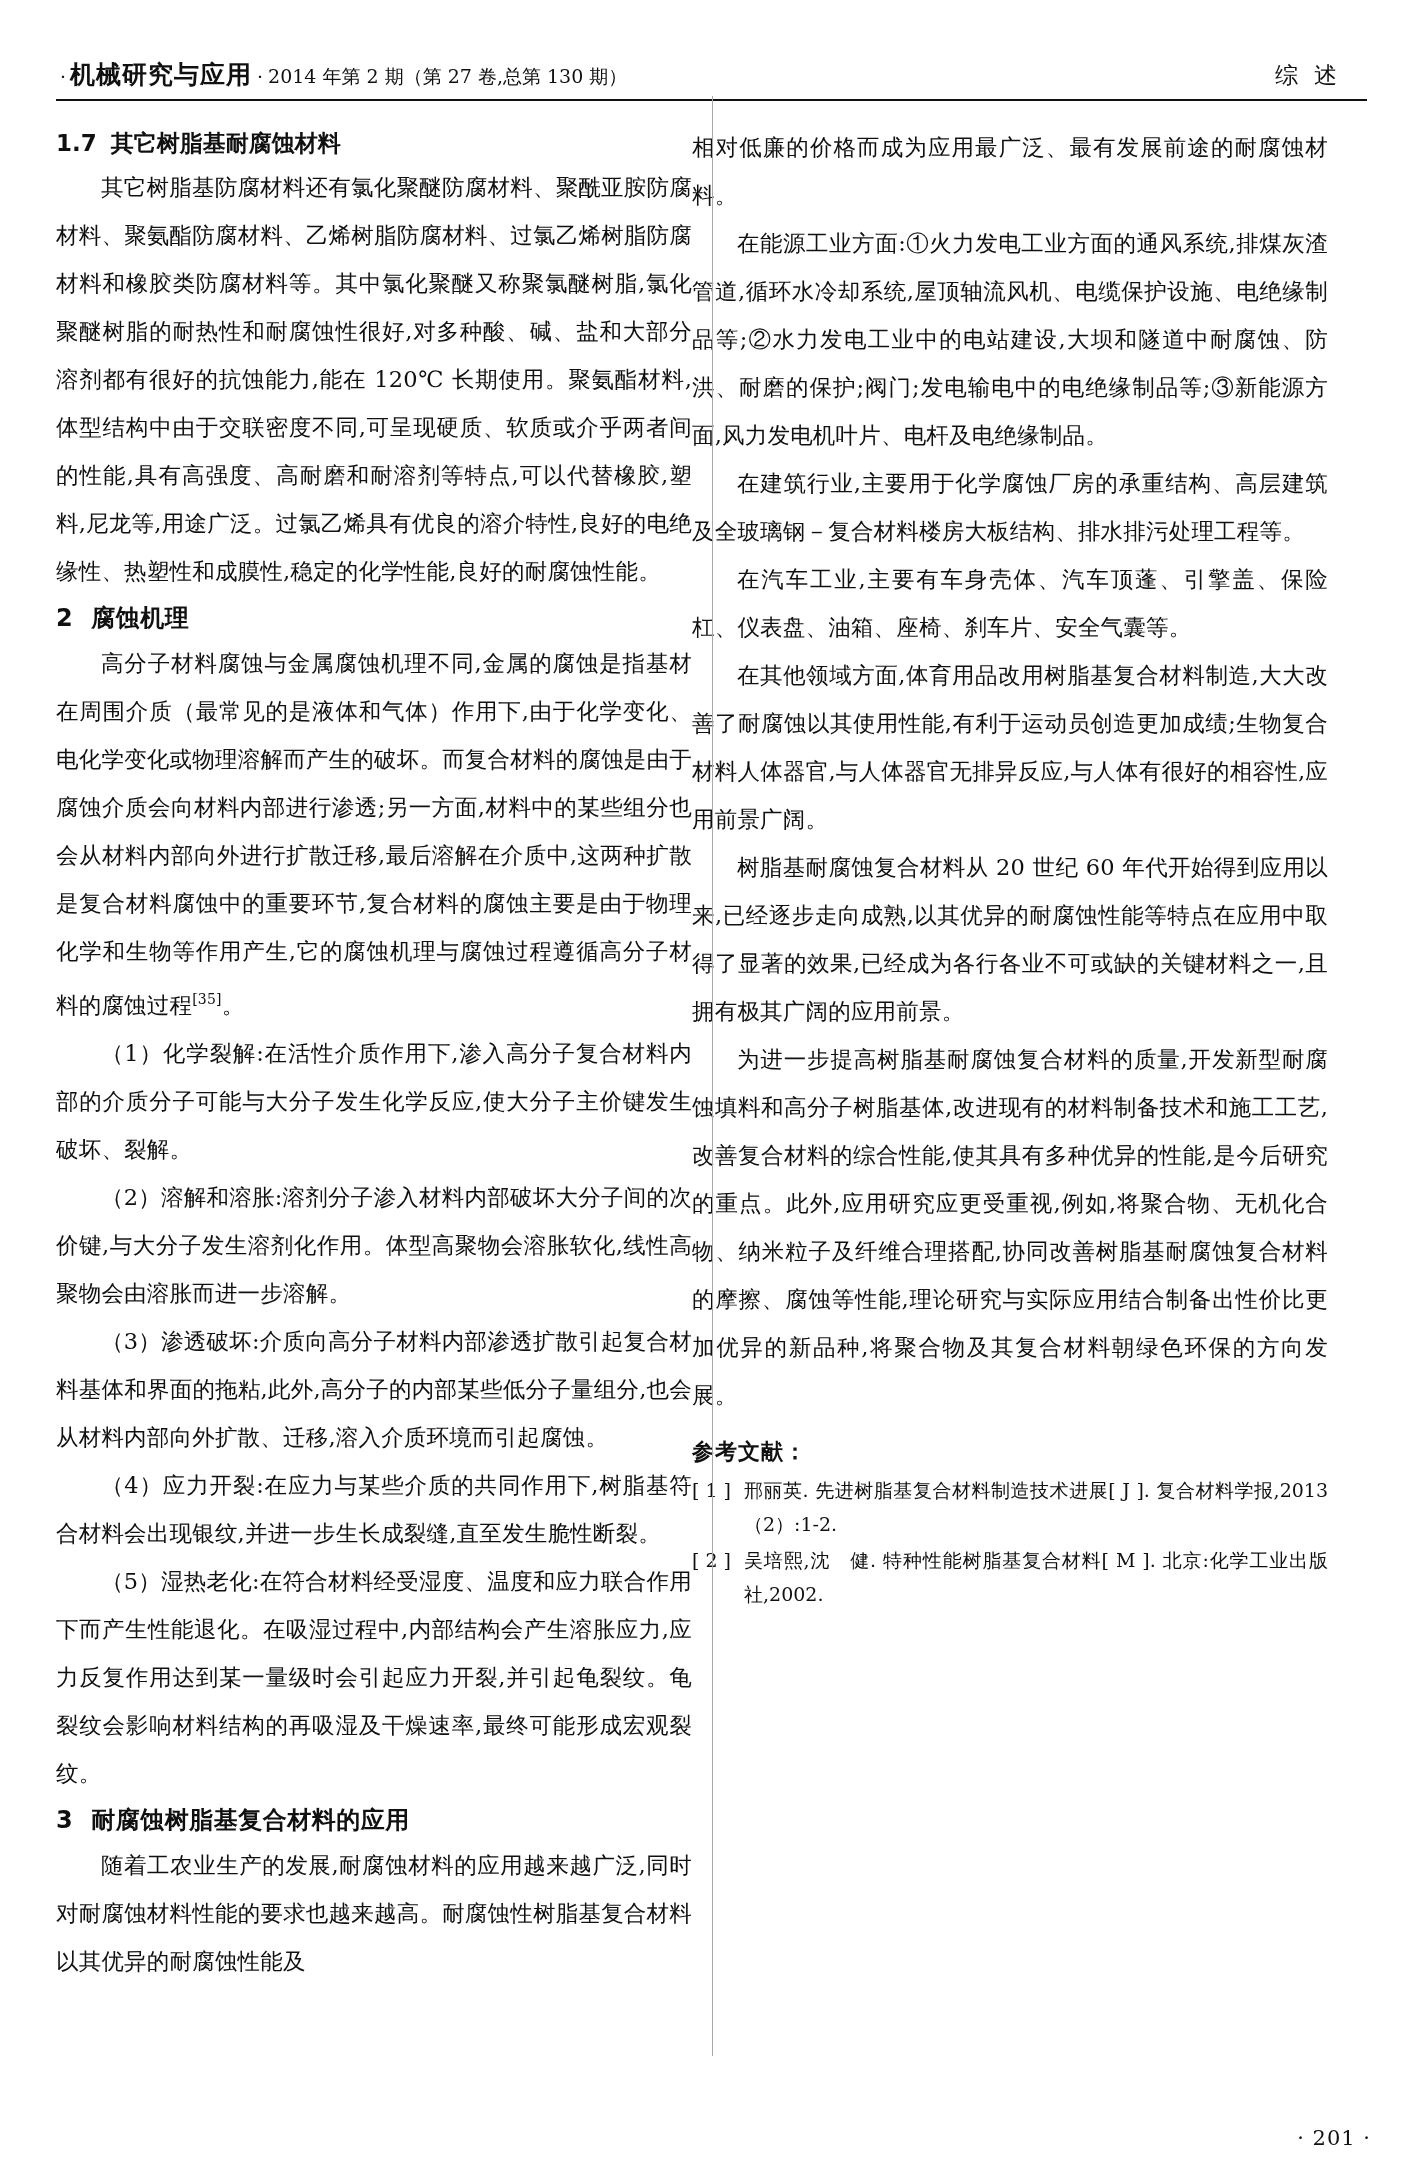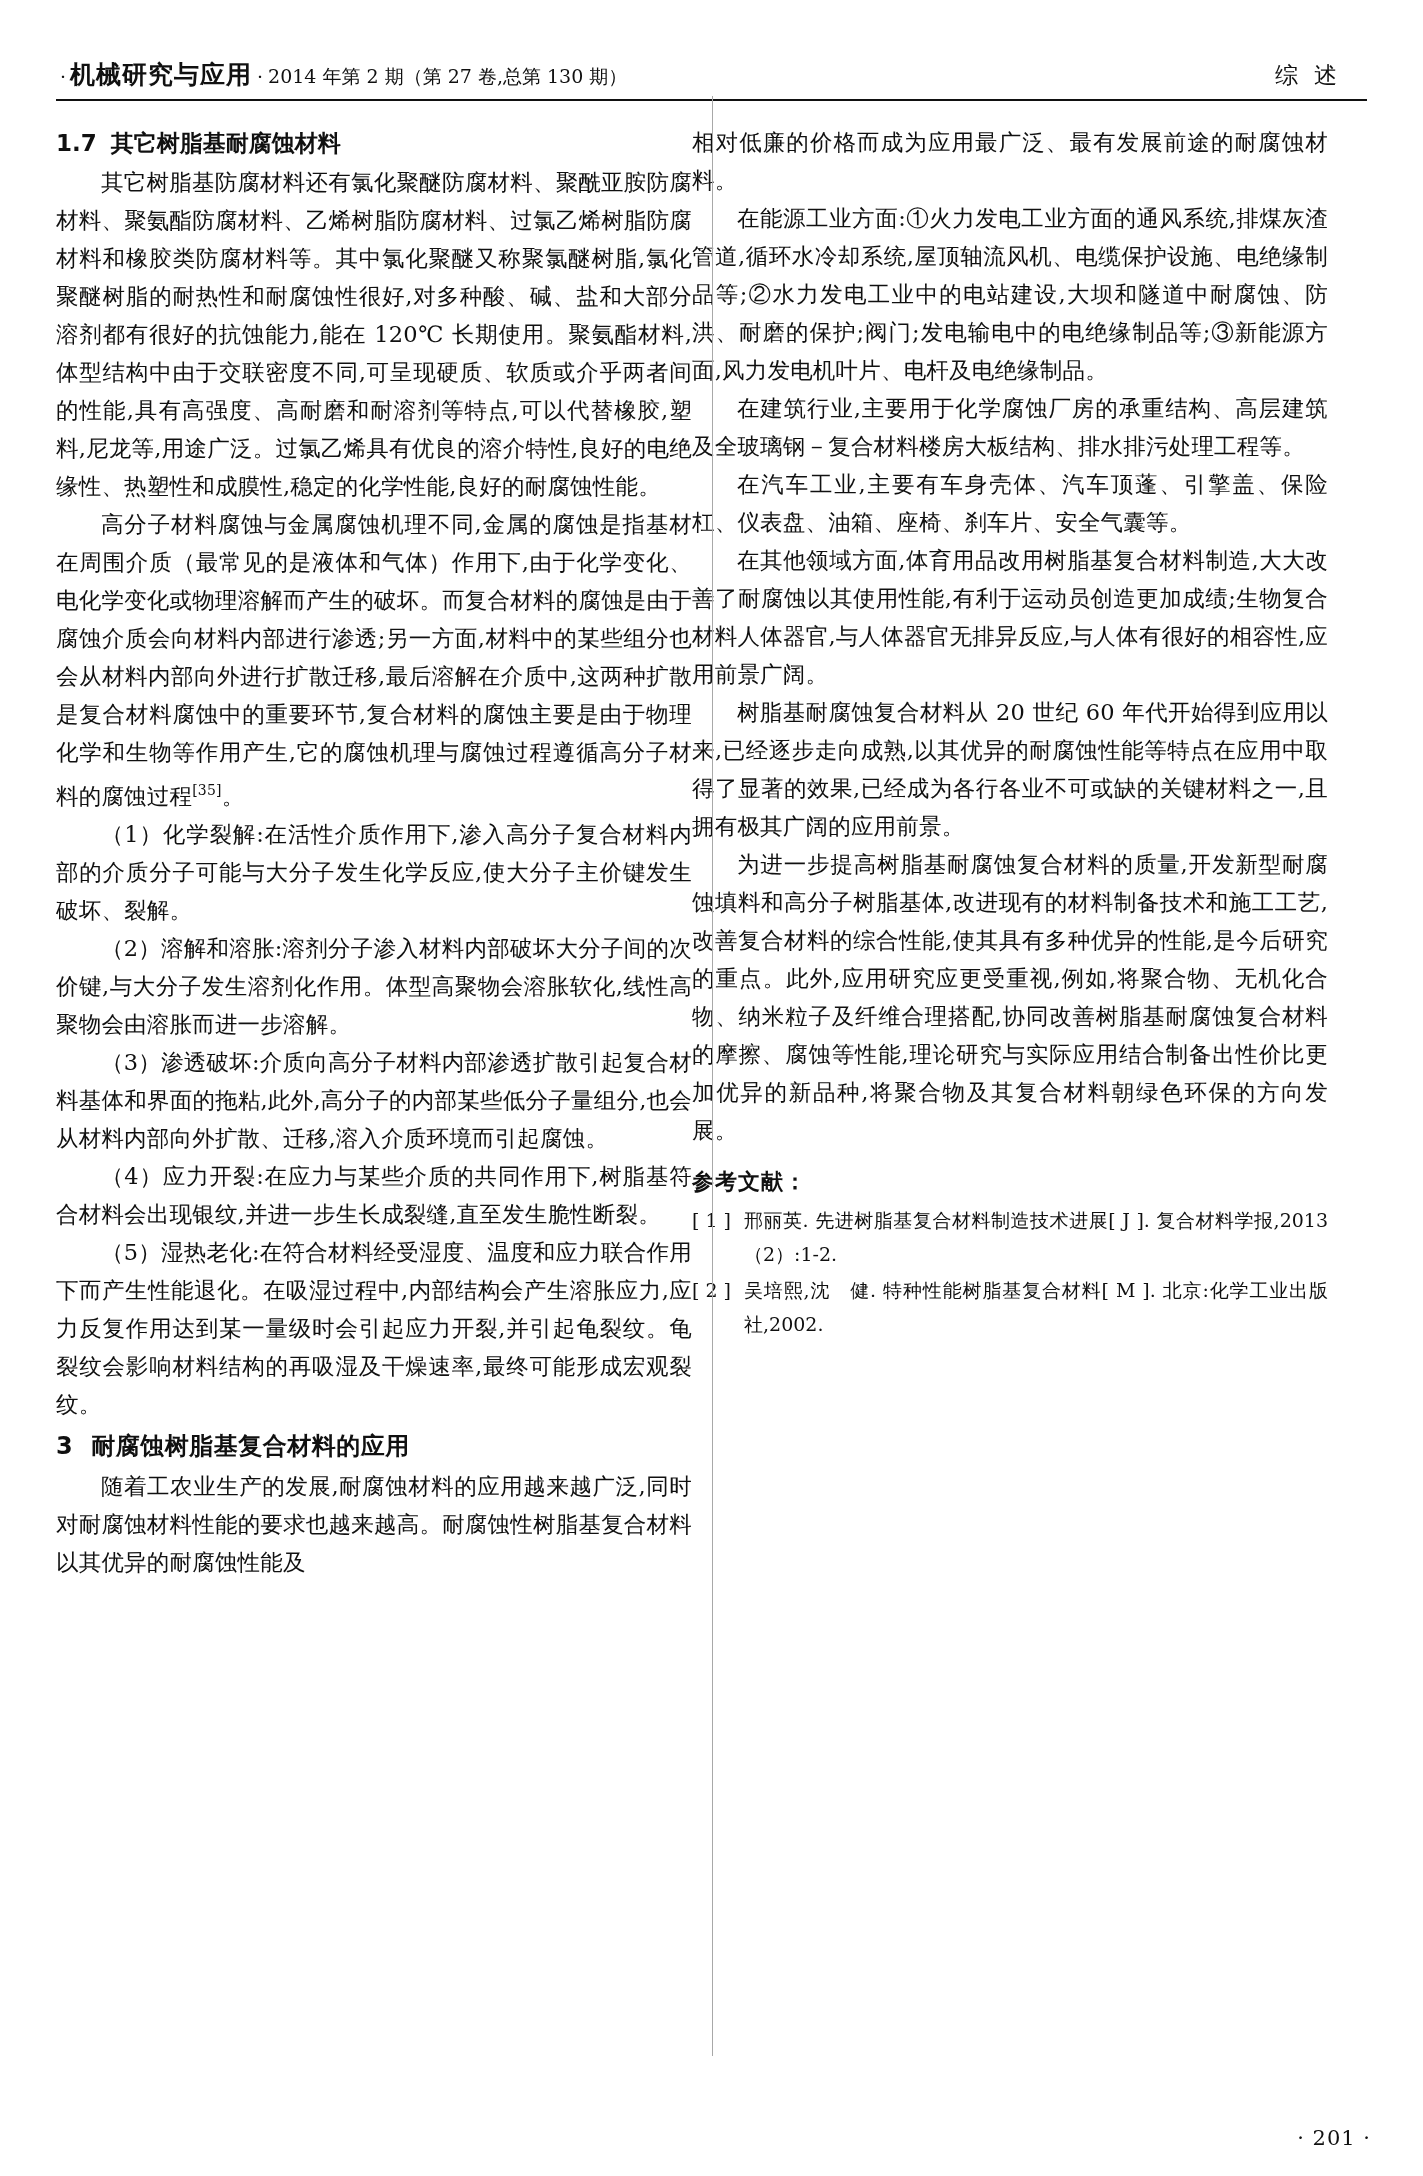--- a/index.html
+++ b/index.html
@@ -73,21 +73,21 @@
     position: absolute;
     left: 50%;
     top: 96px;
     bottom: 120px;
     width: 1px;
     background: #a8a8a8;
   }
   p {
     margin: 0;
     font-size: 22.5px;
-    line-height: 38px;
+    line-height: 48px;
     text-align: justify;
     text-justify: inter-ideograph;
     letter-spacing: 0.2px;
   }
   p.indent {
     text-indent: 2em;
   }
   h2.sec {
     font-family: "DejaVu Sans", "Liberation Sans", sans-serif;
     font-weight: bold;
@@ -161,20 +161,23 @@
 
   <div class="columns">
 
     <div class="col">
 
       <h3 class="subsec">
         <span class="num">1.7</span><span>其它树脂基耐腐蚀材料</span>
       </h3>
       <p class="indent">其它树脂基防腐材料还有氯化聚醚防腐材料、聚酰亚胺防腐材料、聚氨酯防腐材料、乙烯树脂防腐材料、过氯乙烯树脂防腐材料和橡胶类防腐材料等。其中氯化聚醚又称聚氯醚树脂,氯化聚醚树脂的耐热性和耐腐蚀性很好,对多种酸、碱、盐和大部分溶剂都有很好的抗蚀能力,能在 120℃ 长期使用。聚氨酯材料,体型结构中由于交联密度不同,可呈现硬质、软质或介乎两者间的性能,具有高强度、高耐磨和耐溶剂等特点,可以代替橡胶,塑料,尼龙等,用途广泛。过氯乙烯具有优良的溶介特性,良好的电绝缘性、热塑性和成膜性,稳定的化学性能,良好的耐腐蚀性能。</p>
 
+      <h2 class="sec">
+        <span class="num">2</span><span>腐蚀机理</span>
+      </h2>
       <p class="indent"><span>高分子材料腐蚀与金属腐蚀机理不同,金属的腐蚀是指基材在周围介质（最常见的是液体和气体）作用下,由于化学变化、电化学变化或物理溶解而产生的破坏。而复合材料的腐蚀是由于腐蚀介质会向材料内部进行渗透;另一方面,材料中的某些组分也会从材料内部向外进行扩散迁移,最后溶解在介质中,这两种扩散是复合材料腐蚀中的重要环节,复合材料的腐蚀主要是由于物理化学和生物等作用产生,它的腐蚀机理与腐蚀过程遵循高分子材料的腐蚀过程</span><sup>[35]</sup><span>。</span></p>
       <p class="indent">（1）化学裂解:在活性介质作用下,渗入高分子复合材料内部的介质分子可能与大分子发生化学反应,使大分子主价键发生破坏、裂解。</p>
       <p class="indent">（2）溶解和溶胀:溶剂分子渗入材料内部破坏大分子间的次价键,与大分子发生溶剂化作用。体型高聚物会溶胀软化,线性高聚物会由溶胀而进一步溶解。</p>
       <p class="indent">（3）渗透破坏:介质向高分子材料内部渗透扩散引起复合材料基体和界面的拖粘,此外,高分子的内部某些低分子量组分,也会从材料内部向外扩散、迁移,溶入介质环境而引起腐蚀。</p>
       <p class="indent">（4）应力开裂:在应力与某些介质的共同作用下,树脂基符合材料会出现银纹,并进一步生长成裂缝,直至发生脆性断裂。</p>
       <p class="indent">（5）湿热老化:在符合材料经受湿度、温度和应力联合作用下而产生性能退化。在吸湿过程中,内部结构会产生溶胀应力,应力反复作用达到某一量级时会引起应力开裂,并引起龟裂纹。龟裂纹会影响材料结构的再吸湿及干燥速率,最终可能形成宏观裂纹。</p>
 
       <h2 class="sec">
         <span class="num">3</span><span>耐腐蚀树脂基复合材料的应用</span>
       </h2>

